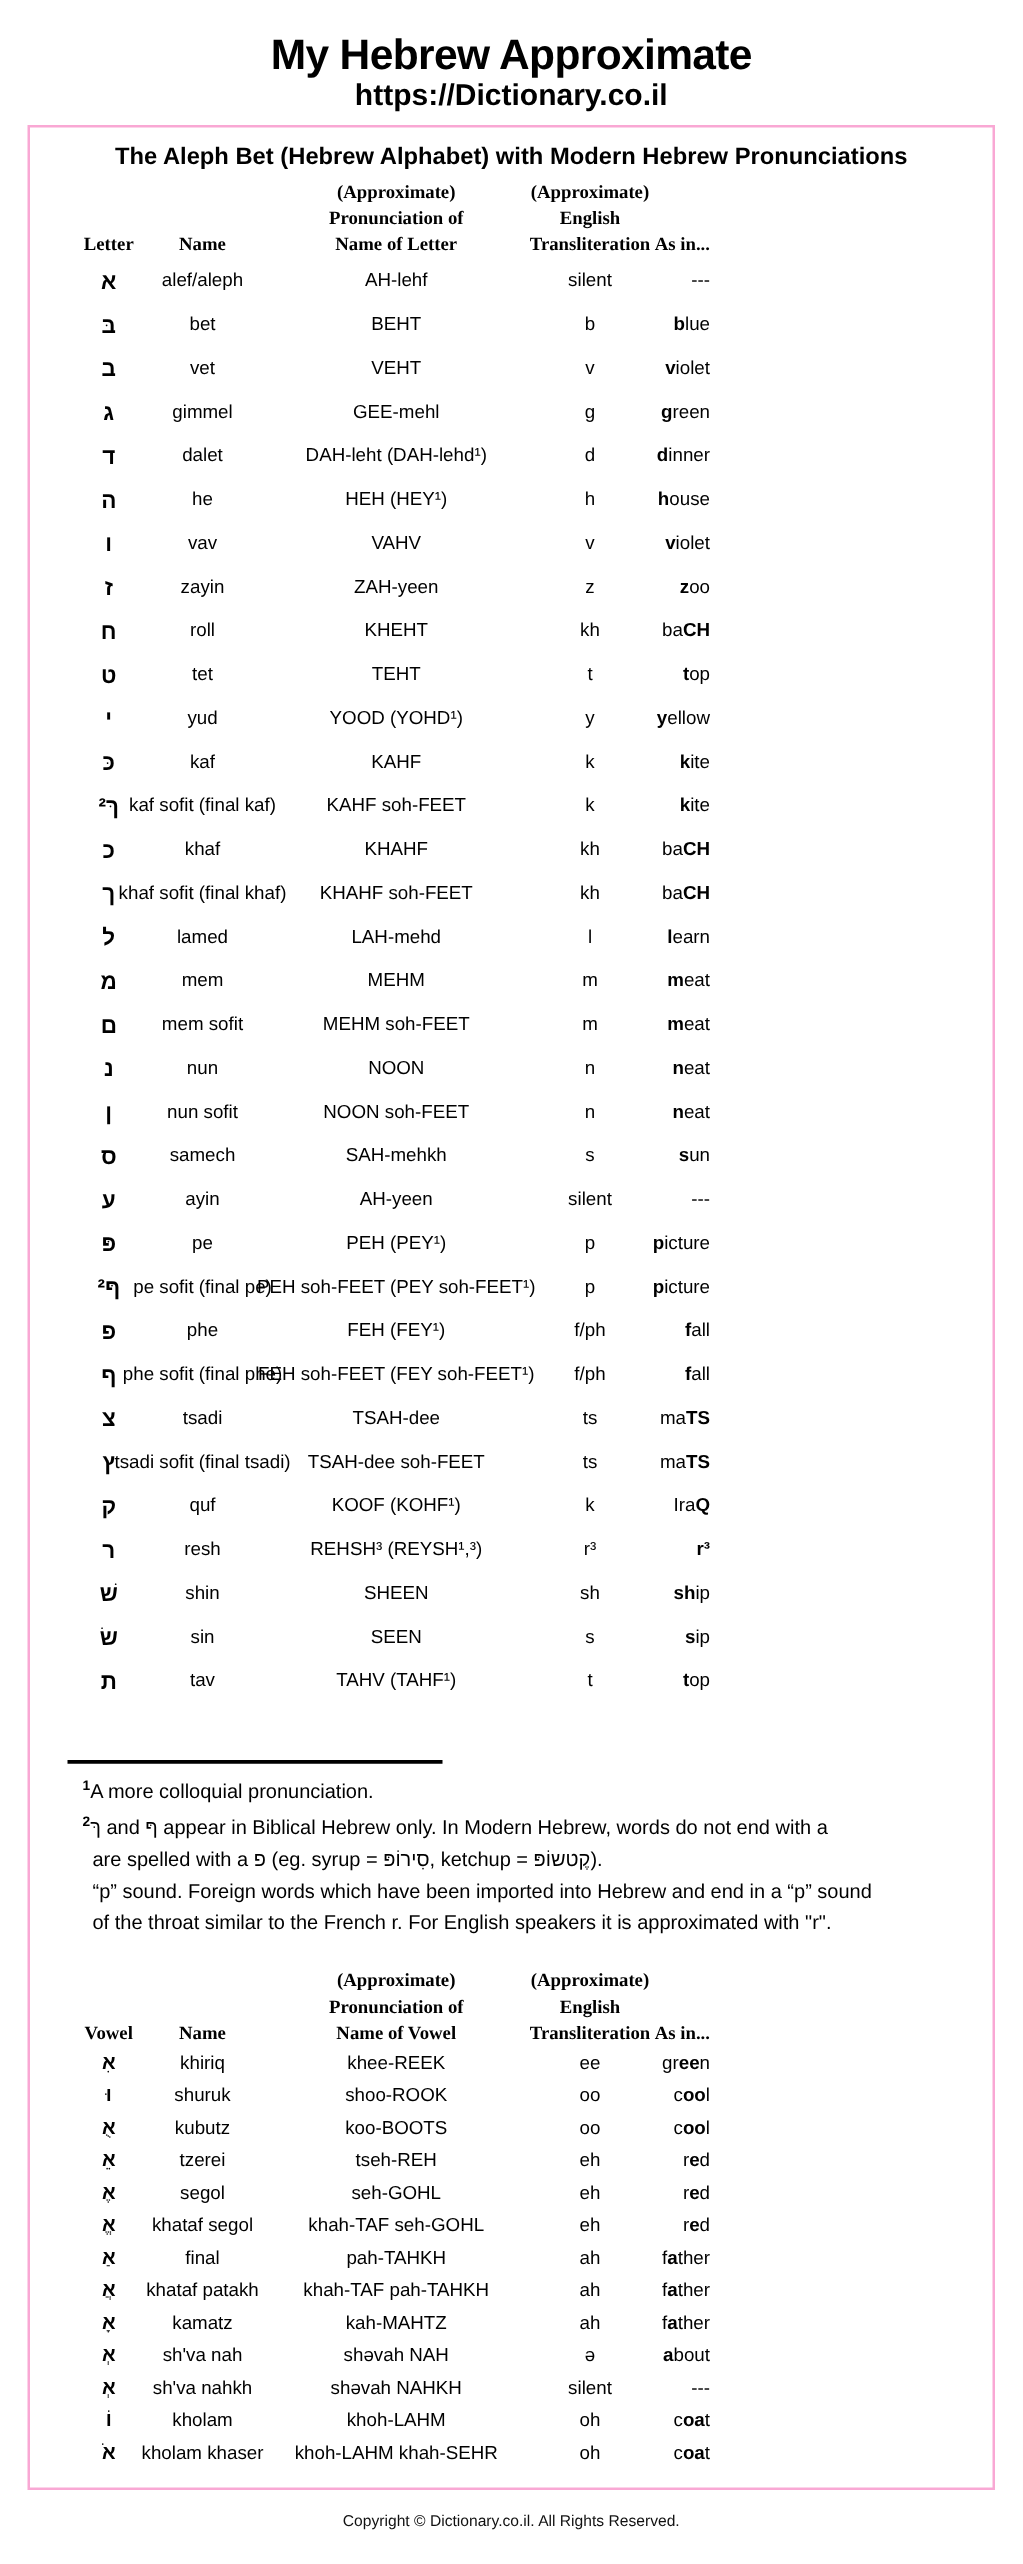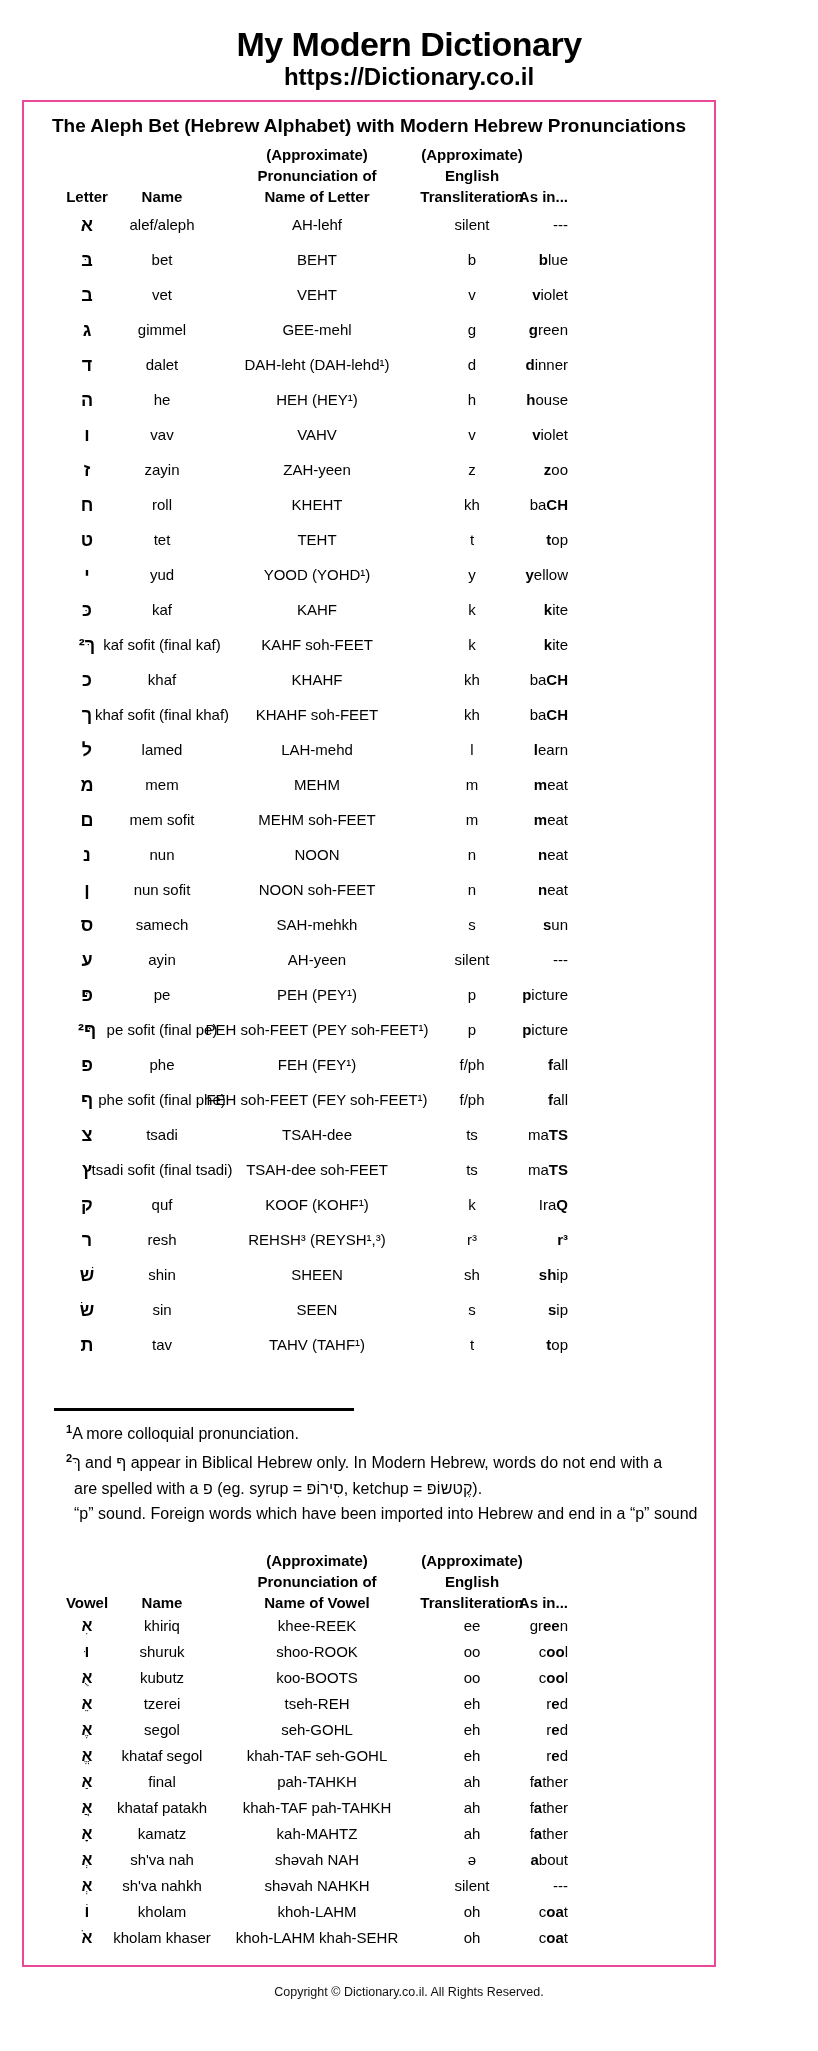--- a/index.html
+++ b/index.html
@@ -6,32 +6,32 @@
   body {
     width:818px; height:2051px; background:#fff; color:#000;
     font-family:"Liberation Sans","DejaVu Sans",sans-serif;
     overflow:hidden; position:relative;
   }
   .page-header { text-align:center; padding-top:24px; }
   .main-title { font-size:34px; font-weight:bold; line-height:40px; letter-spacing:-0.5px; }
   .site-url   { font-size:24px; font-weight:bold; line-height:26px; }
 
   .box {
-    margin:10px auto 0; margin-left:22px; width:694px; box-sizing:border-box;
-    border:2px solid #ec4899; padding:8px 0 14px 0;
+    margin:10px auto 0; margin-left:22px; width:774px; box-sizing:border-box;
+    border:2px solid #f9a8d4; padding:8px 0 14px 0;
   }
   .box-title { text-align:center; font-weight:bold; font-size:19px; line-height:24px; margin:4px 0 6px; }
 
   .grid {
     display:grid;
     grid-template-columns:54px 96px 214px 96px 48px;
     padding-left:36px;
   }
   .thead { align-items:end; font-weight:bold; font-size:15px; line-height:21px; }
-  .hcell { display:flex; flex-direction:column; align-items:center; justify-content:flex-end; white-space:nowrap; }
+  .hcell { display:flex; flex-direction:column; align-items:center; justify-content:flex-end; white-space:nowrap;font-family:Liberation Serif, serif; }
   .hcell.right { align-items:flex-end; }
   .hl { display:block; text-align:center; }
 
   .trow  { align-items:center; height:35px; font-size:15px; }
   .vrow  { height:26px; }
   .c { display:flex; justify-content:center; align-items:center; white-space:nowrap; min-width:0; }
   .c.l { font-size:18px; font-weight:bold; line-height:1; }
   .vrow .c.l { font-size:16px; }
   .c.a { justify-content:flex-end; }
   .c.a b { font-weight:bold; }
@@ -43,21 +43,21 @@
   .footnotes sup { font-size:11px; font-weight:bold; }
 
   .vowel-head { margin-top:24px; }
 
   .copyright { text-align:center; font-size:12.5px; line-height:18px; margin-top:16px; color:#111; }
 </style>
 </head>
 <body>
 
 <div class="page-header">
-  <div class="main-title">My Modern Dictionary</div>
+  <div class="main-title">My Hebrew Approximate</div>
   <div class="site-url">https://Dictionary.co.il</div>
 </div>
 
 <div class="box">
 
   <div class="box-title">The Aleph Bet (Hebrew Alphabet) with Modern Hebrew Pronunciations</div>
 
   <div class="grid thead">
     <div class="hcell">
       <span class="hl">Letter</span>
@@ -477,20 +477,21 @@
         </span>
   </div>
 </div>
 
   <div class="fn-rule"></div>
   <div class="footnotes" id="footnotes">
       <div class="fn-line"><sup>1</sup>A more colloquial pronunciation.</div>
       <div class="fn-line"><sup>2</sup>ךּ and ףּ appear in Biblical Hebrew only. In Modern Hebrew, words do not end with a</div>
       <div class="fn-line fn-cont">are spelled with a פ (eg. syrup = סִירוֹפּ, ketchup = קֶטשוֹפּ).</div>
       <div class="fn-line fn-cont">“p” sound. Foreign words which have been imported into Hebrew and end in a “p” sound</div>
+      <div class="fn-line fn-cont">of the throat similar to the French r. For English speakers it is approximated with "r".</div>
     </div>
 
   <div class="grid thead vowel-head">
     <div class="hcell">
       <span class="hl">Vowel</span>
     </div>
     <div class="hcell">
       <span class="hl">Name</span>
     </div>
     <div class="hcell">

